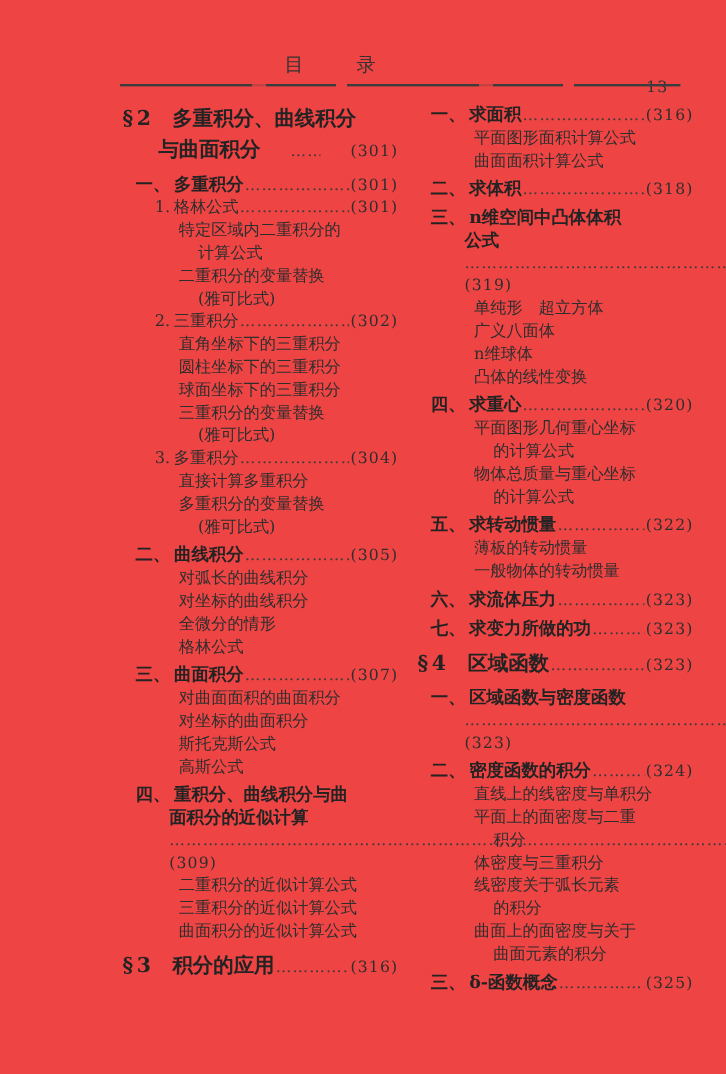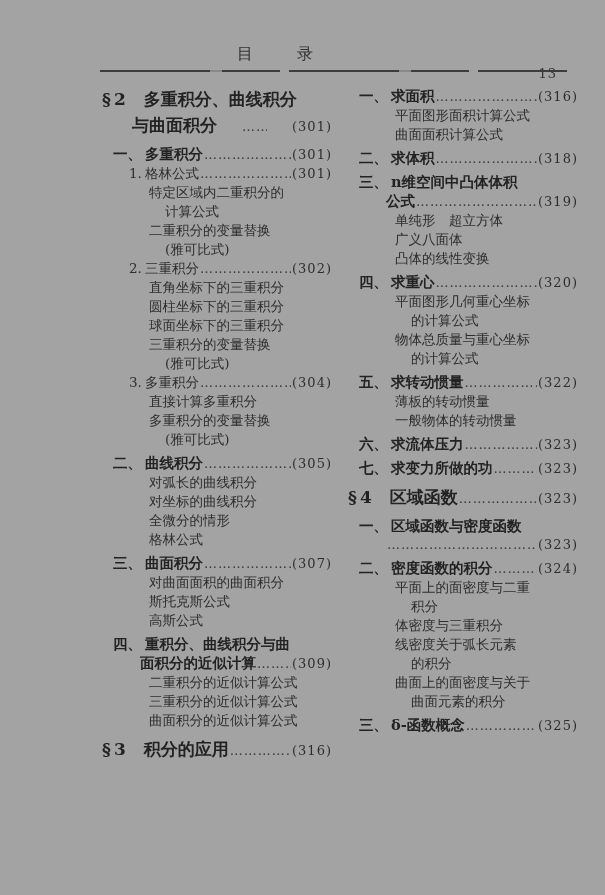--- a/index.html
+++ b/index.html
@@ -1,19 +1,19 @@
 <!DOCTYPE html>
 <html><head>
 <meta charset="utf-8">
 <style>
   html,body{margin:0;padding:0;background:#e8e8e6;}
   .page{
     position:relative;
     width:605px;height:895px;
-    background:#a3a3a3;
+    background:#ef4444;
     font-family:"DejaVu Serif","Liberation Serif",serif;
     color:#2e2e2e;
     overflow:hidden;
     box-sizing:border-box;
   }
   
   .hdr-title{
     position:absolute;top:44px;left:0;right:55px;
     text-align:center;
     font-size:16px;letter-spacing:14px;text-indent:14px;
@@ -51,21 +51,21 @@
     flex:1;min-width:8px;overflow:hidden;
     font-size:13px;font-weight:normal;letter-spacing:1px;color:#3a3a3a;
     margin:0 1px;
   }
   .line .pg{flex:none;font-size:13px;font-weight:normal;color:#2e2e2e;letter-spacing:1px;}
   .section{font-size:17px;font-weight:bold;line-height:26px;margin-top:6px;color:#232323;}
   .section .lbl{margin-right:15px;letter-spacing:3px;}
   .section_cont{font-size:17px;font-weight:bold;line-height:26px;padding-left:30px;color:#232323;gap:24px;}
   .l1{font-weight:bold;font-size:14.5px;margin-top:4px;padding-left:11px;color:#232323;}
   .l1 .lbl{margin-right:3px;}
-  .l1_cont{font-weight:bold;font-size:14.5px;padding-left:38px;color:#232323;}
+  .l1_cont{font-weight:bold;font-size:14.5px;padding-left:38px;color:#232323;flex-direction:column;}
   .l2{padding-left:27px;}
   .l2 .lbl{margin-right:3px;}
   .l3{padding-left:47px;}
   .l4{padding-left:63px;text-align:right;}
   .col > .line:first-child{margin-top:0;}
 </style>
 </head>
 <body>
 
 <div class="page">
@@ -165,20 +165,23 @@
         <div class="line l1">
           <span class="lbl">三、</span>
           <span class="txt">曲面积分</span>
           <span class="dots">…………………………………………………………………………………………………………</span>
           <span class="pg">(307)</span>
         </div>
         <div class="line l3">
           <span class="txt">对曲面面积的曲面积分</span>
         </div>
         <div class="line l3">
+          <span class="txt">对坐标的曲面积分</span>
+        </div>
+        <div class="line l3">
           <span class="txt">斯托克斯公式</span>
         </div>
         <div class="line l3">
           <span class="txt">高斯公式</span>
         </div>
         <div class="line l1">
           <span class="lbl">四、</span>
           <span class="txt">重积分、曲线积分与曲</span>
         </div>
         <div class="line l1_cont">
@@ -231,20 +234,23 @@
           <span class="dots">…………………………………………………………………………………………………………</span>
           <span class="pg">(319)</span>
         </div>
         <div class="line l3">
           <span class="txt">单纯形　超立方体</span>
         </div>
         <div class="line l3">
           <span class="txt">广义八面体</span>
         </div>
         <div class="line l3">
+          <span class="txt">n维球体</span>
+        </div>
+        <div class="line l3">
           <span class="txt">凸体的线性变换</span>
         </div>
         <div class="line l1">
           <span class="lbl">四、</span>
           <span class="txt">求重心</span>
           <span class="dots">…………………………………………………………………………………………………………</span>
           <span class="pg">(320)</span>
         </div>
         <div class="line l3">
           <span class="txt">平面图形几何重心坐标</span>
@@ -295,20 +301,23 @@
         <div class="line l1_cont">
           <span class="txt"></span>
           <span class="dots">…………………………………………………………………………………………………………</span>
           <span class="pg">(323)</span>
         </div>
         <div class="line l1">
           <span class="lbl">二、</span>
           <span class="txt">密度函数的积分</span>
           <span class="dots">…………………………………………………………………………………………………………</span>
           <span class="pg">(324)</span>
+        </div>
+        <div class="line l3">
+          <span class="txt">直线上的线密度与单积分</span>
         </div>
         <div class="line l3">
           <span class="txt">平面上的面密度与二重</span>
         </div>
         <div class="line l4">
           <span class="txt">积分</span>
         </div>
         <div class="line l3">
           <span class="txt">体密度与三重积分</span>
         </div>

